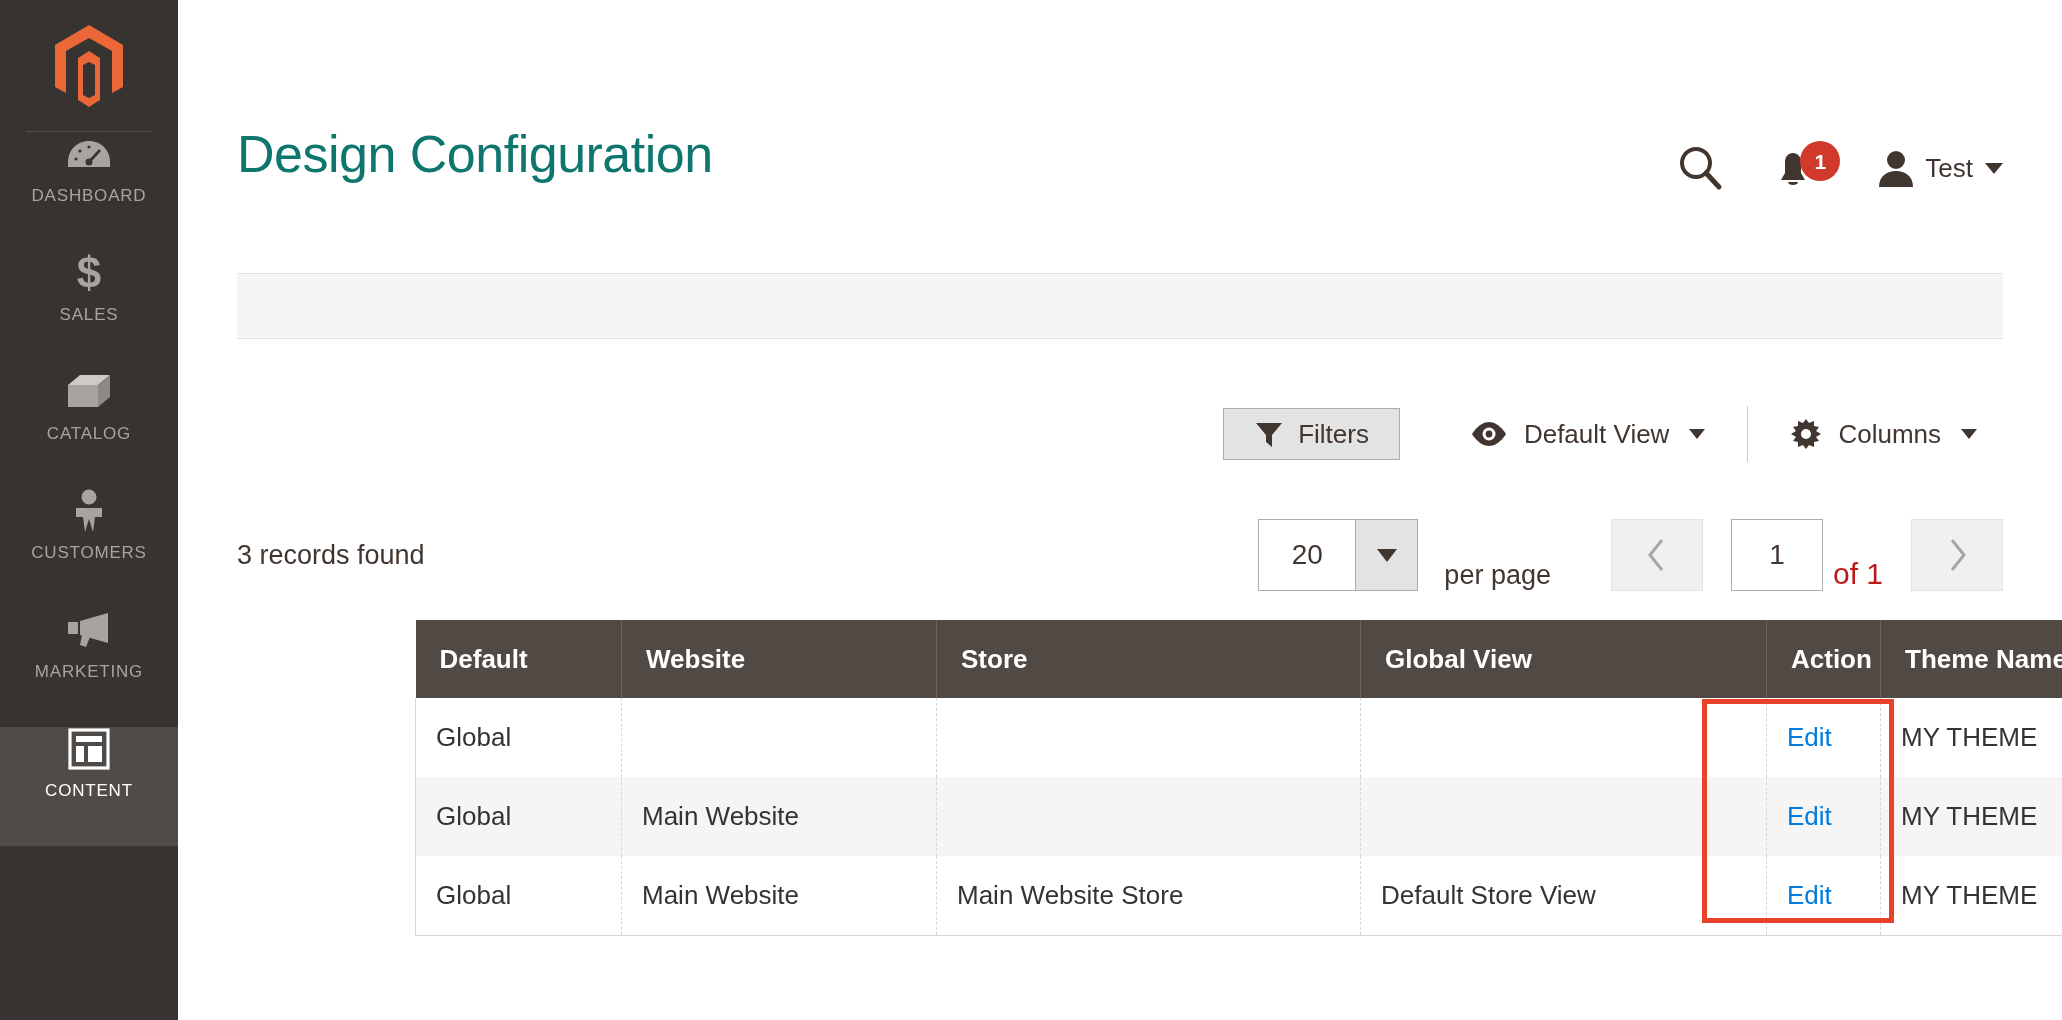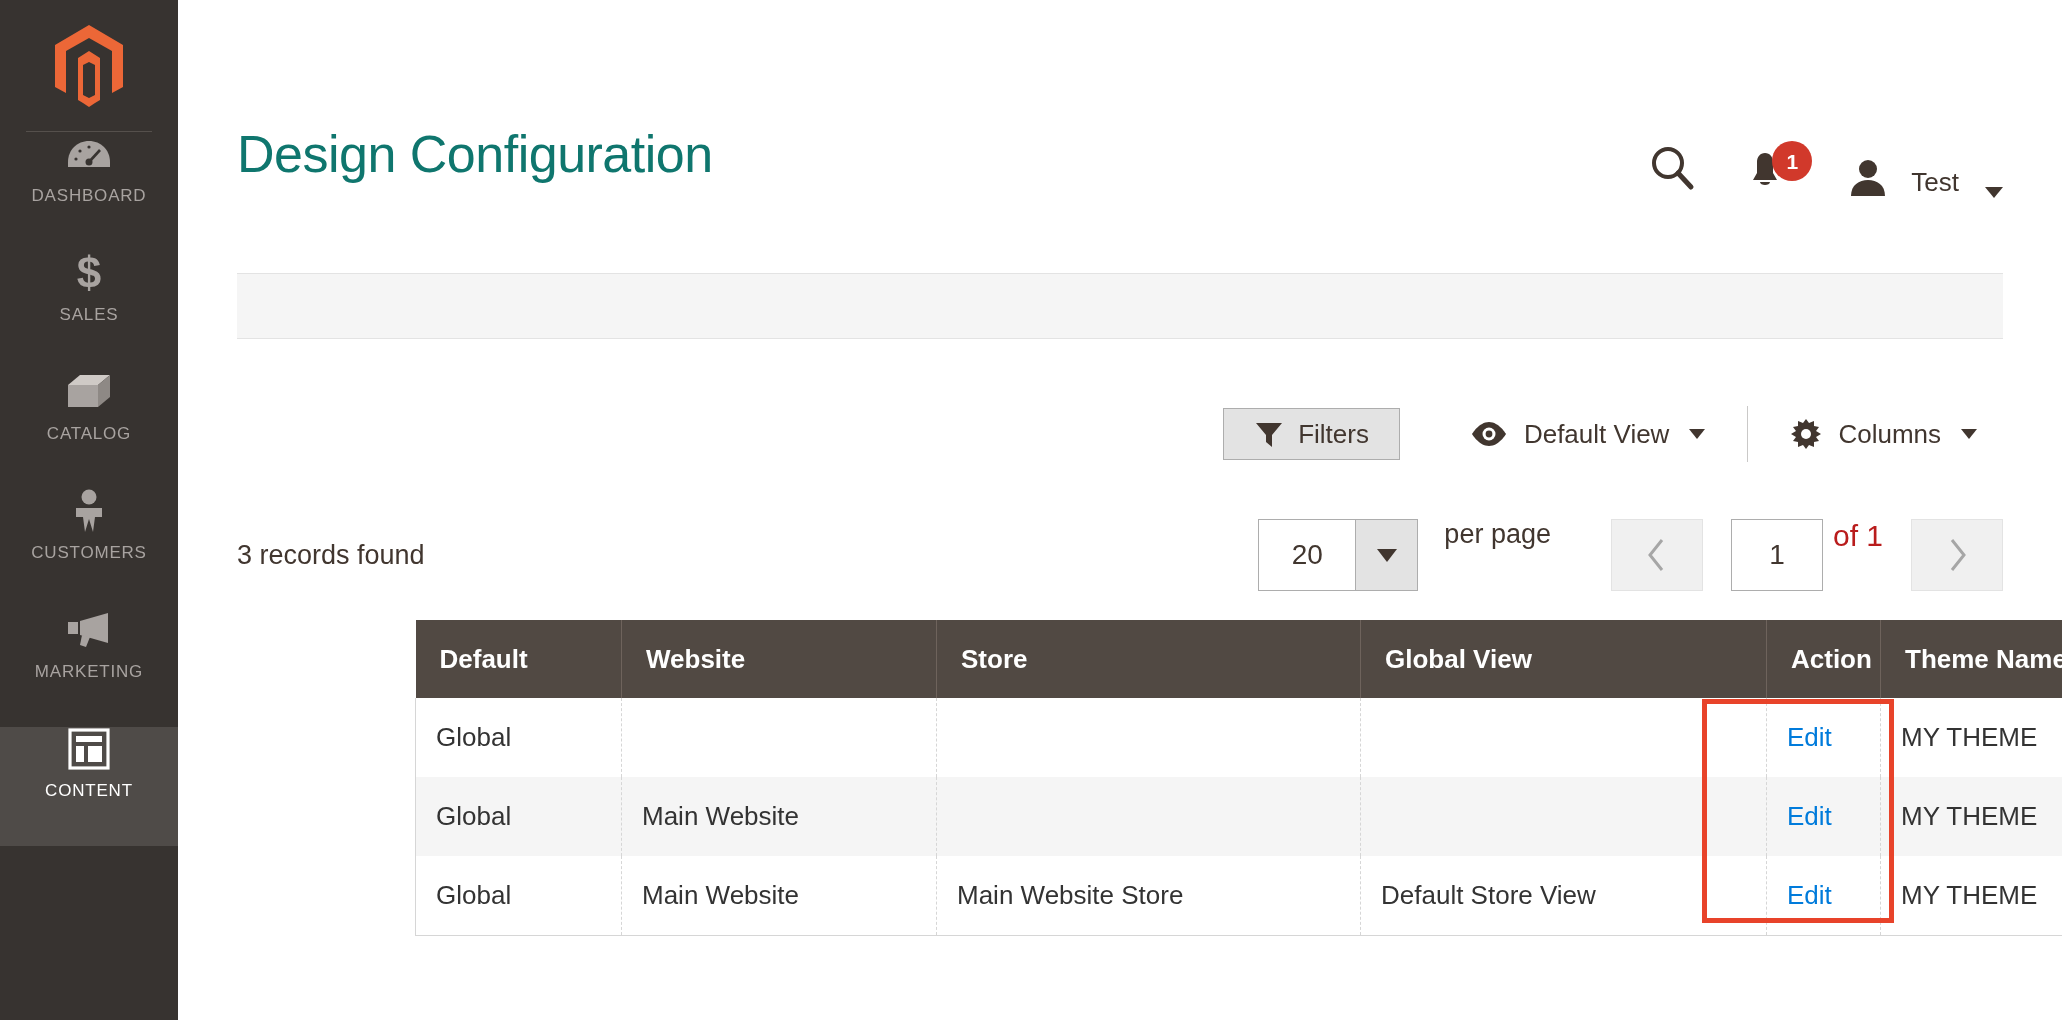--- a/index.html
+++ b/index.html
@@ -91,21 +91,21 @@
     left: 24px; top: -4px;
     width: 40px; height: 40px;
     border-radius: 50%;
     background: #d1392b;
     color: #fff;
     font-size: 21px;
     font-weight: 700;
     display: flex; align-items: center; justify-content: center;
     line-height: 1;
   }
-  .user-btn { display: flex; align-items: flex-end; gap: 22px; height: 60px; padding-left: 10px; cursor: pointer; }
+  .user-btn { display: flex; align-items: center; gap: 8px; height: 60px; padding-left: 10px; cursor: pointer; }
   .user-name { font-size: 26px; color: #41362f; }
   .caret-down {
     width: 0; height: 0;
     border-left: 9px solid transparent;
     border-right: 9px solid transparent;
     border-top: 11px solid #41362f;
     margin-left: 4px;
   }
   .caret-down.small {
     border-left-width: 8px; border-right-width: 8px; border-top-width: 10px;
@@ -150,21 +150,21 @@
   
   .pager-row {
     position: absolute;
     left: 59px; top: 500px;
     width: 1766px; height: 110px;
     display: flex; align-items: center;
   }
   .records-found { font-size: 27px; color: #41362f; }
   .pager-right {
     margin-left: auto;
-    display: flex; align-items: flex-start; gap: 0; padding-left: 12px;
+    display: flex; align-items: flex-end; gap: 0; padding-left: 12px;
   }
   .perpage-select {
     display: flex; align-items: stretch;
     border: 1px solid #adadad;
     background: #fff;
     height: 72px;
     cursor: pointer;
   }
   .perpage-value {
     width: 96px;

